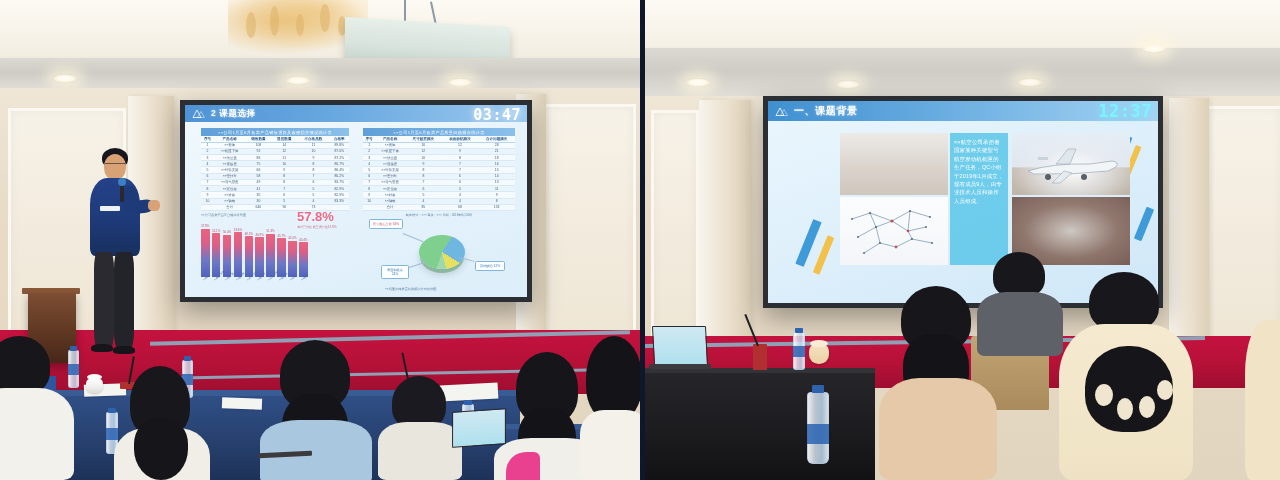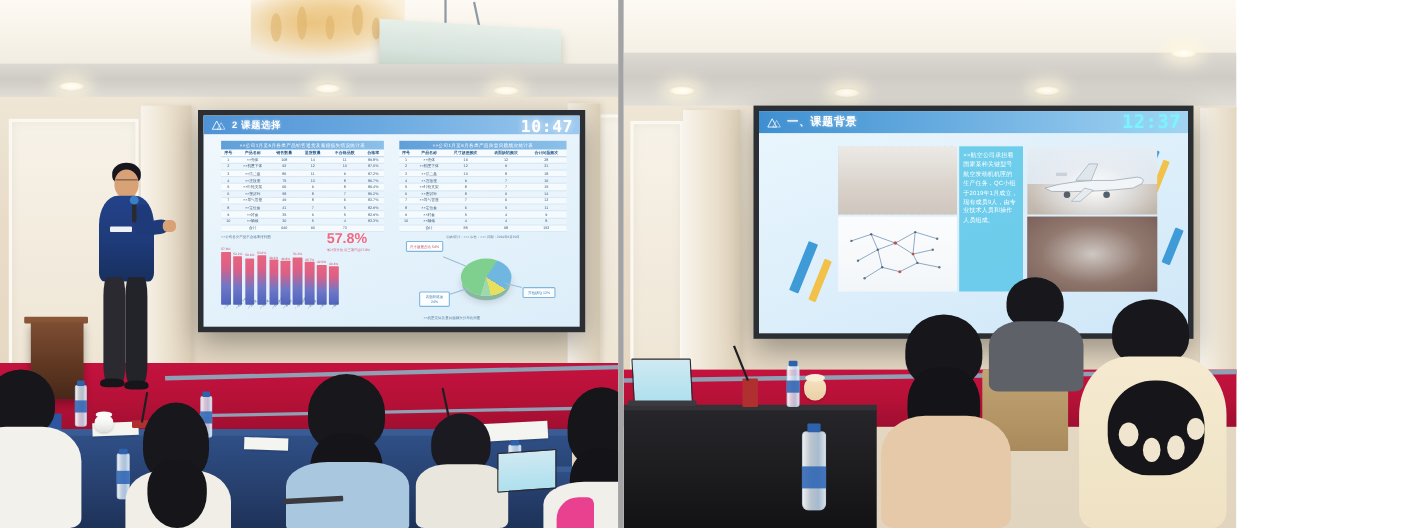--- a/index.html
+++ b/index.html
@@ -1,21 +1,21 @@
 <!DOCTYPE html>
 <html><head>
 <meta charset="utf-8">
 <style>
   * { margin:0; padding:0; box-sizing:border-box; }
   html,body { width:1280px; height:480px; overflow:hidden; background:#fff;
               font-family:"Liberation Sans", sans-serif; }
-  .collage { position:relative; width:1124px; height:480px; display:flex; }
+  .collage { position:relative; width:1280px; height:480px; display:flex; }
   .panel { position:relative; overflow:hidden; height:480px; }
   .panel-left  { width:640px; }
-  .panel-right { width:640px; border-left:5px solid #a3a3a3; }
+  .panel-right { width:640px; border-left:5px solid #0f172a; }
 
   
   .room { position:absolute; inset:0; }
   .ceiling {
     position:absolute; left:0; right:0; top:0; height:92px;
     background:linear-gradient(180deg,#fdfaf4 0%,#f6f1e6 45%,#e9e3d7 100%);
   }
   .ceiling-cove {
     position:absolute; left:0; right:0; top:58px; height:36px;
     background:linear-gradient(180deg,#dcd9d2 0%,#cfccc6 40%,#e6e3dc 100%);
@@ -281,21 +281,21 @@
       <div class="screen-frame" style="left:180px;top:100px;width:352px;height:202px;">
         <div class="screen">
 
           <div class="slide-header">
             <svg class="logo-mark" viewBox="0 0 28 20">
               <path d="M2 18 L10 3 L18 18 Z" fill="none" stroke="#ffffff" stroke-width="1.6"></path>
               <path d="M11 18 L18 6 L25 18 Z" fill="none" stroke="#ffffff" stroke-width="1.2" opacity=".8"></path>
             </svg>
             <span class="slide-title">2 课题选择</span>
           </div>
-          <div class="timer">10:47</div>
+          <div class="timer">03:47</div>
 
           <div class="tbl-wrap" style="left:16px;top:23px;width:148px;">
             <div class="tbl-cap">××公司1月至6月各类产品销售退货及索赔损失情况统计表</div>
             <table class="mini">
               <thead>
                   <tr>
                 <th>序号</th>
                 <th>产品名称</th>
                 <th>销售数量</th>
                 <th>退货数量</th>

